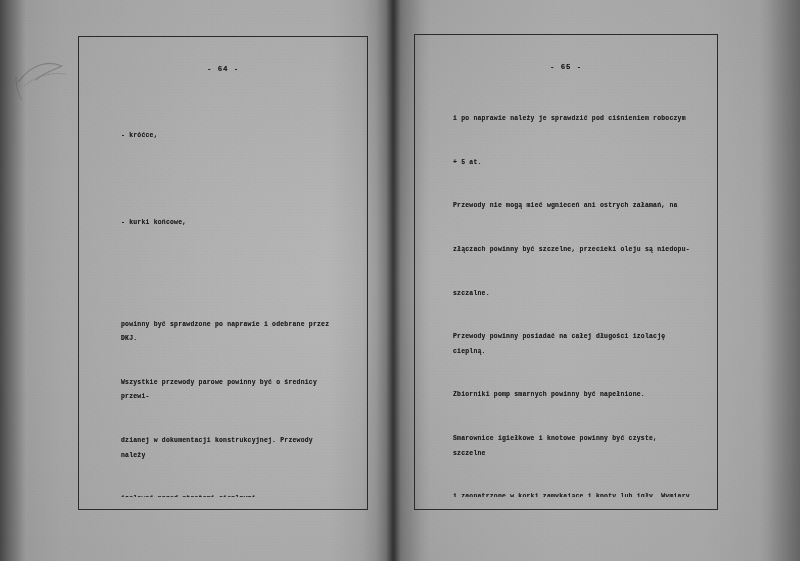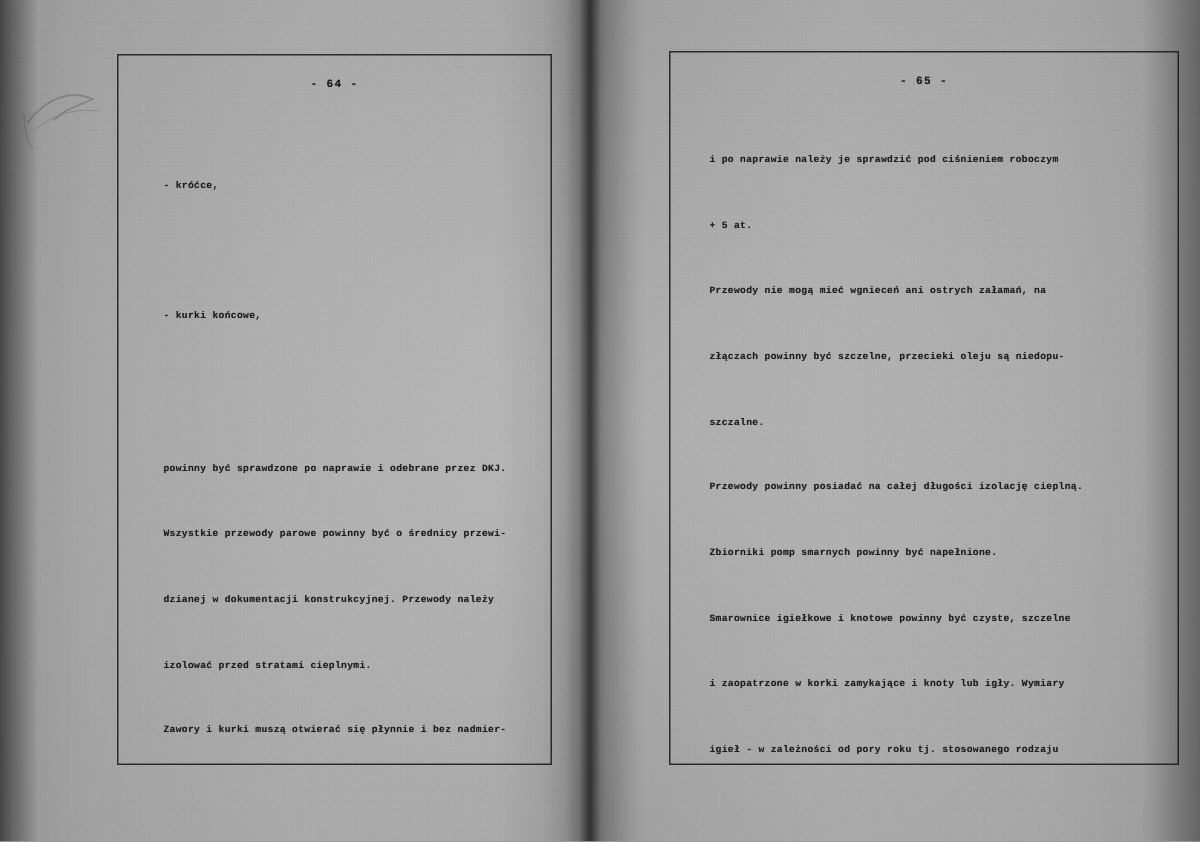--- a/index.html
+++ b/index.html
@@ -65,24 +65,24 @@
   .smudge {
     position: absolute;
     pointer-events: none;
     opacity: 0.5;
   }
 
   .page {
     position: absolute;
     border: 1.6px solid #2a2a2a;
     box-sizing: border-box;
-    padding: 0;
+    padding: 12px;
   }
   #page-left  { left: 78px;  top: 36px; width: 290px; height: 474px; }
-  #page-right { left: 446px; top: 34px; width: 340px; height: 476px; }
+  #page-right { left: 414px; top: 34px; width: 304px; height: 476px; }
 
   .page-inner {
     position: relative;
     width: 100%;
     height: 100%;
     overflow: hidden;
   }
 
   .folio {
     text-align: center;

